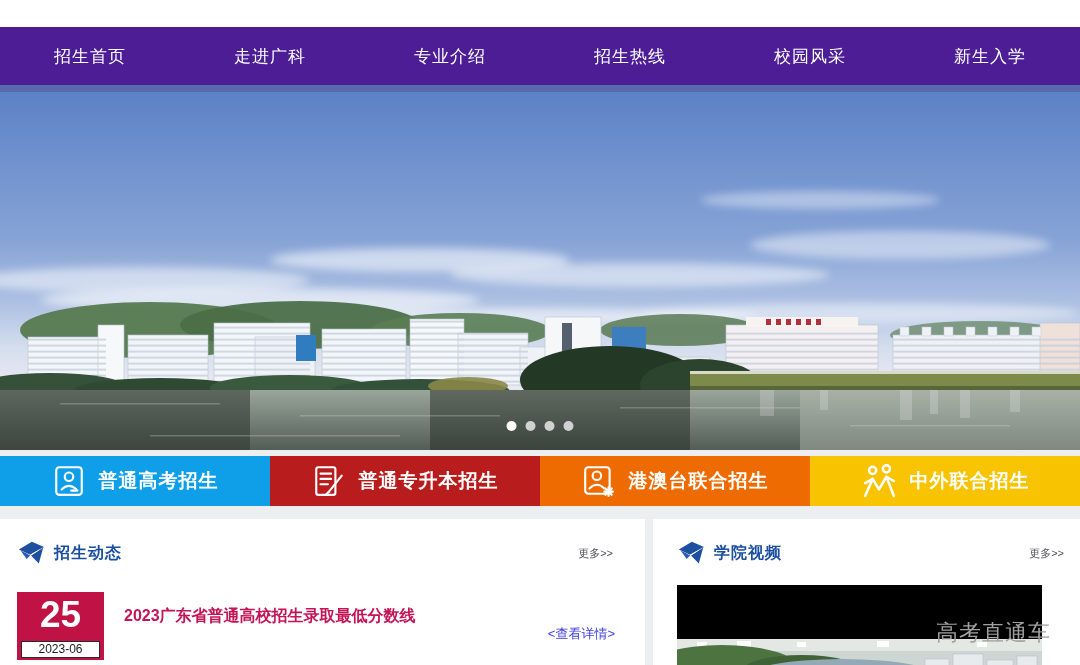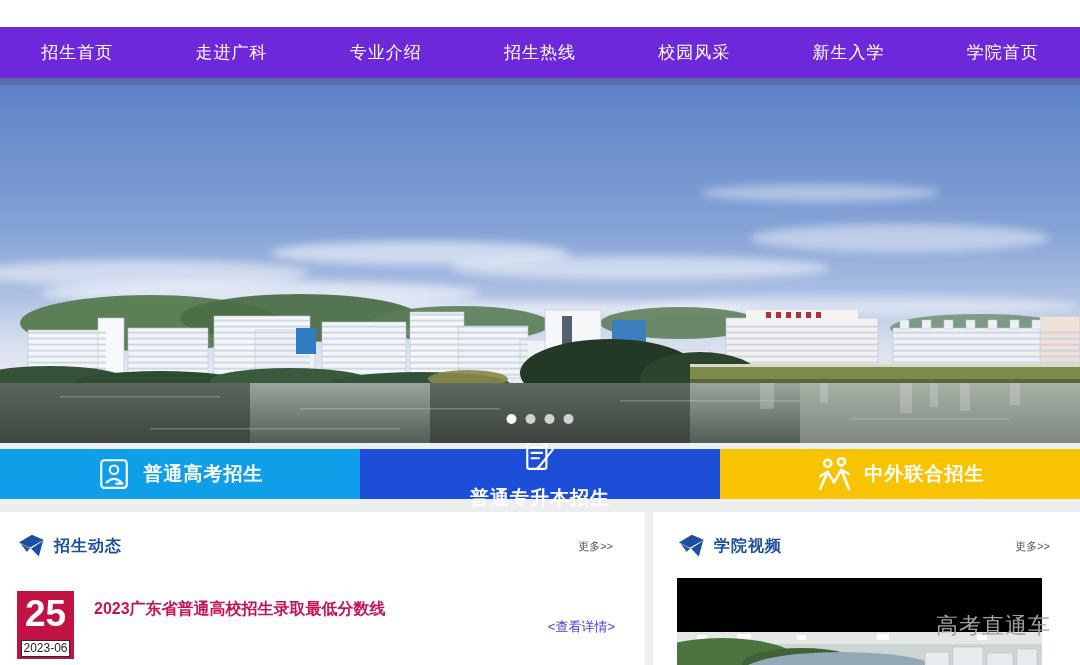--- a/index.html
+++ b/index.html
@@ -1,54 +1,54 @@
 <!DOCTYPE html>
 <html><head>
 <meta charset="utf-8">
 <style>
   * { margin:0; padding:0; box-sizing:border-box; }
   html,body { width:1080px; height:665px; overflow:hidden; background:#edeef0;
     font-family:"Liberation Sans","DejaVu Sans",sans-serif; }
 
   .topbar { height:27px; background:#ffffff; }
 
-  .nav { height:51px; background:#6d28d9; display:flex; }
+  .nav { height:58px; background:#4c1d95; display:flex; }
   .nav-item { flex:1; display:flex; align-items:center; justify-content:center;
     color:#ffffff; font-size:17px; letter-spacing:1px; cursor:pointer; }
 
   .hero { position:relative; height:365px; overflow:hidden; background:#8aa6d8; }
   .hero svg { display:block; }
   .dots { position:absolute; left:50%; top:336px; transform:translateX(-50%);
     display:flex; gap:9px; }
   .dot { width:10px; height:10px; border-radius:50%; background:#dcdcdc; opacity:.92; cursor:pointer; }
   .dot.active { background:#ffffff; opacity:1; }
 
   .banners { margin-top:6px; height:50px; display:flex; }
   .banner { flex:1; display:flex; align-items:center; justify-content:center; gap:13px;
     color:#ffffff; font-size:19px; font-weight:600; letter-spacing:1px; cursor:pointer; }
   .banner svg { flex:0 0 auto; }
   .banner-1 { background:#0f9fe8; }
-  .banner-2 { background:#1d4ed8;flex-direction:column; }
+  .banner-2 { background:#b91c1c; }
   .banner-3 { background:#ed6b00; }
   .banner-4 { background:#f8c301; }
 
   .content { margin-top:13px; display:flex; gap:8px; height:200px; }
   .panel { background:#ffffff; height:200px; }
   .panel-left  { width:645px; position:relative; }
   .panel-right { width:427px; position:relative; overflow:hidden; }
 
   .sec-head { display:flex; align-items:center; padding-top:21px; }
   .panel-left  .sec-head { padding-left:17px; padding-right:32px; }
-  .panel-right .sec-head { padding-left:24px; padding-right:30px; }
+  .panel-right .sec-head { padding-left:24px; padding-right:16px; }
   .sec-title { margin-left:9px; font-size:16px; font-weight:bold; color:#1d4fa0; letter-spacing:1px; }
   .more { margin-left:auto; font-size:11px; color:#50525a; cursor:pointer; }
 
   .news-row { position:relative; margin-top:26px; padding-left:17px; padding-right:30px;
     display:flex; align-items:flex-start; }
-  .date-box { position:relative; width:57px; height:68px; margin-top:6px; background:#c01245;
+  .date-box { position:relative; width:87px; height:68px; background:#c01245;
     flex:0 0 auto; text-align:center; }
   .date-day { display:block; color:#ffffff; font-size:37px; font-weight:bold; line-height:46px; }
   .date-month { position:absolute; left:4px; right:4px; bottom:2px; background:#ffffff;
     border:1px solid #2a2a2a; font-size:12px; color:#1c1c1c; line-height:15px; }
   .news-title { margin-left:20px; margin-top:14px; font-size:16px; font-weight:bold;
     color:#c31555; cursor:pointer; line-height:20px; }
   .detail-link { position:absolute; right:30px; top:33px; font-size:13px; color:#4040e0; cursor:pointer; }
 
   .video-thumb { position:relative; margin-left:24px; margin-top:19px; width:365px; height:130px; cursor:pointer; }
   .video-black { width:365px; height:54px; background:#000000; }
@@ -60,21 +60,20 @@
 
 <div class="topbar"></div>
 
 <nav class="nav">
   <div class="nav-item">招生首页</div>
   <div class="nav-item">走进广科</div>
   <div class="nav-item">专业介绍</div>
   <div class="nav-item">招生热线</div>
   <div class="nav-item">校园风采</div>
   <div class="nav-item">新生入学</div>
-  <div class="nav-item">学院首页</div>
 </nav>
 
 <div class="hero">
   <svg width="1080" height="365" viewBox="0 0 1080 365">
     <defs>
       <linearGradient id="sky" x1="0" y1="0" x2="0" y2="1">
         <stop offset="0" stop-color="#5a80c5"></stop>
         <stop offset="0.42" stop-color="#86a3d6"></stop>
         <stop offset="0.60" stop-color="#aec1e3"></stop>
         <stop offset="0.72" stop-color="#d5deee"></stop>
@@ -220,20 +219,29 @@
   </div>
   <div class="banner banner-2">
     <svg width="34" height="34" viewBox="0 0 32 32" fill="none" stroke="#ffffff" stroke-width="2" stroke-linecap="round" stroke-linejoin="round">
       <rect x="4" y="3" width="18" height="26" rx="2"></rect>
       <path d="M8 9 h10 M8 14 h10 M8 19 h7"></path>
       <path d="M15 27 L28 11 L30 14 L18 29 L14 30 Z" fill="#ffffff" stroke="none" opacity="0.0"></path>
       <path d="M16 26 L28 11"></path>
         <path d="M13 29 l3 -3"></path>
     </svg>
     <span>普通专升本招生</span>
+  </div>
+  <div class="banner banner-3">
+    <svg width="34" height="34" viewBox="0 0 32 32" fill="none" stroke="#ffffff" stroke-width="2" stroke-linecap="round" stroke-linejoin="round">
+      <rect x="3" y="3" width="23" height="25" rx="3"></rect>
+      <circle cx="14" cy="11" r="4"></circle>
+      <path d="M7 23 q7 -7 14 0"></path>
+      <path d="M25 22 v8 M21 26 h8 M22 23 l6 6 M28 23 l-6 6"></path>
+    </svg>
+    <span>港澳台联合招生</span>
   </div>
   <div class="banner banner-4">
     <svg width="36" height="34" viewBox="0 0 34 32" fill="none" stroke="#ffffff" stroke-width="2.4" stroke-linecap="round" stroke-linejoin="round">
       <circle cx="11" cy="6" r="3.4"></circle>
       <circle cx="24" cy="4.5" r="3.4"></circle>
       <path d="M4 30 L11 14 L17 24 L24 12 L31 30"></path>
       <path d="M4 18 l7 -4 M31 16 l-7 -4"></path>
     </svg>
     <span>中外联合招生</span>
   </div>

